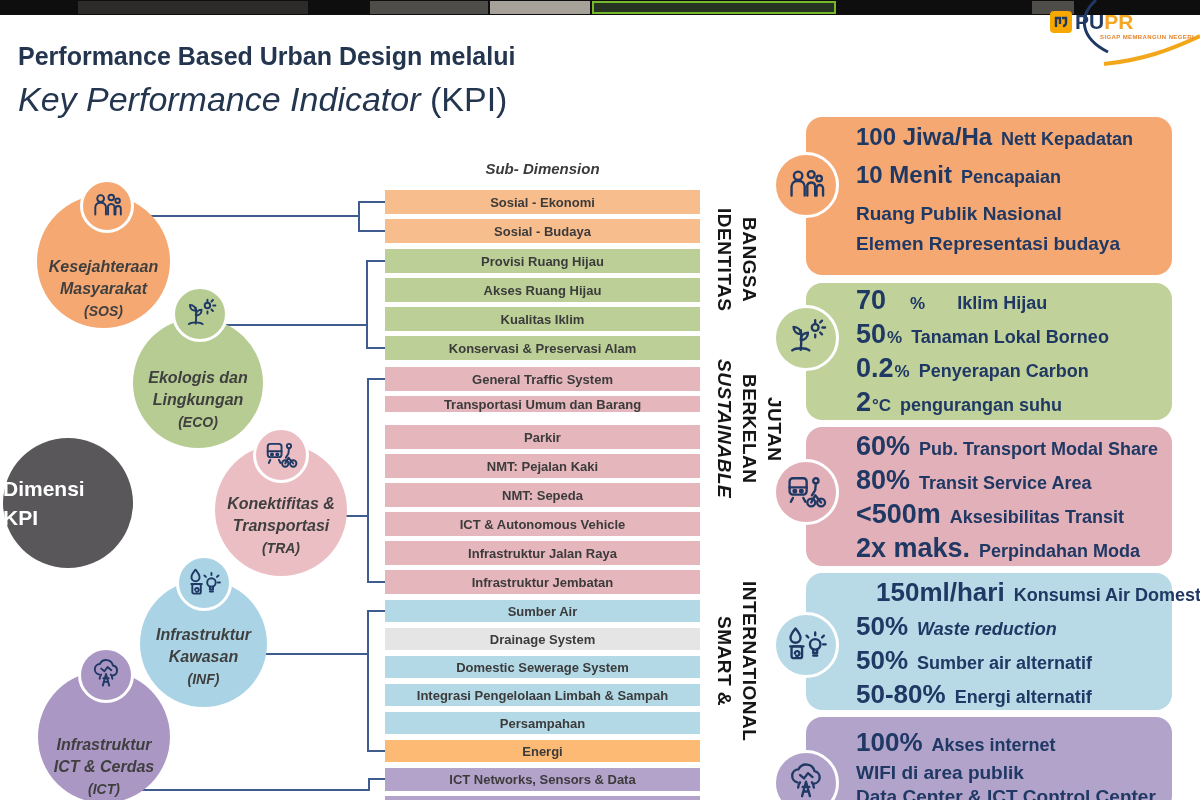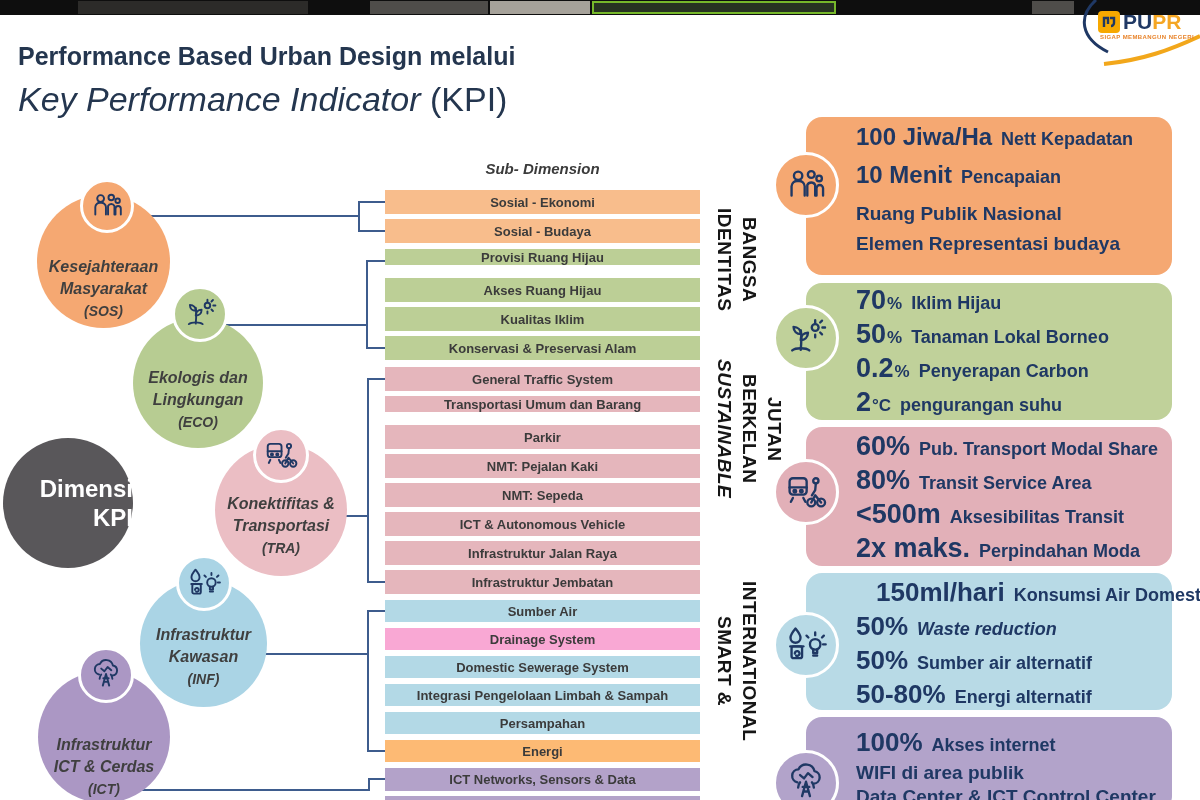--- a/index.html
+++ b/index.html
@@ -7,40 +7,40 @@
          font-family:"Liberation Sans",sans-serif;margin:0 auto;}
   .abs{position:absolute;}
   
   .video-strip{position:absolute;left:0;top:0;width:1200px;height:15px;background:#0e0e0e;}
   .vthumb{position:absolute;top:1px;height:13px;box-sizing:border-box;}
   
   .title1{position:absolute;left:18px;top:42px;font-size:25px;font-weight:bold;color:#24364f;}
   .title2{position:absolute;left:18px;top:80px;font-size:34px;color:#24364f;}
   .title2 .it{font-style:italic;}
   
-  .logo-pupr{position:absolute;left:1098px;top:11px;display:flex;align-items:flex-start;}
+  .logo-pupr{position:absolute;left:1050px;top:11px;display:flex;align-items:flex-start;}
   .logo-sq{width:22px;height:22px;border-radius:4px;background:#f7a800;position:relative;}
   .logo-sq svg{position:absolute;left:2px;top:2px;}
   .logo-word{font-size:21px;font-weight:bold;letter-spacing:0;margin-left:3px;line-height:22px;}
   .logo-pu{color:#1f3864;} .logo-pr{color:#f5a623;}
   .logo-tag{position:absolute;left:1100px;top:34px;font-size:6px;font-weight:bold;color:#e8832a;letter-spacing:.4px;}
   
   .bar{position:absolute;left:385px;width:315px;display:flex;align-items:center;justify-content:center;
        font-weight:bold;font-size:13px;color:#3b3b3b;white-space:nowrap;}
   .subdim-header{position:absolute;left:385px;top:160px;width:315px;text-align:center;
        font-size:15px;font-weight:bold;font-style:italic;color:#3b3b3b;}
   
   .circle{position:absolute;border-radius:50%;z-index:2;}
   .badge{position:absolute;border-radius:50%;border:3px solid #fff;box-sizing:border-box;
          display:flex;align-items:center;justify-content:center;z-index:3;}
   .circle-label{position:absolute;width:160px;text-align:center;font-style:italic;font-weight:bold;
          color:#3f3f3f;font-size:16px;line-height:22px;z-index:4;}
   .circle-label .code{font-size:14px;}
-  .hub-label{position:absolute;width:130px;text-align:right;color:#ffffff;font-weight:bold;
-         font-size:24px;line-height:29px;z-index:4;}
+  .hub-label{position:absolute;width:130px;text-align:left;color:#ffffff;font-weight:bold;
+         font-size:21px;line-height:29px;z-index:4;}
   .line{position:absolute;background:#3e5c8d;z-index:1;}
   
   .vlabel{position:absolute;writing-mode:vertical-lr;text-align:center;font-weight:bold;
           font-size:19px;line-height:25px;color:#161616;letter-spacing:.5px;z-index:2;}
   .vlabel .it{font-style:italic;}
   
   .kpi-box{position:absolute;left:806px;width:366px;border-radius:16px;box-sizing:border-box;
            padding-left:50px;color:#1f3864;z-index:2;}
   .kv-line{display:flex;align-items:baseline;white-space:nowrap;}
   .kpi-value{font-weight:bold;font-size:27px;}
@@ -190,34 +190,34 @@
       </div>
       <div class="circle" style="left: 3px; top: 438px; width: 130px; height: 130px; background: rgb(89, 87, 90);"></div>
       <div class="hub-label" style="left: 3px; top: 474px;">
         <div>Dimensi</div>
         <div>KPI</div>
       </div>
     </div>
   <div id="bars">
       <div class="bar" style="top: 190px; height: 24px; background: rgb(248, 189, 140);">Sosial - Ekonomi</div>
       <div class="bar" style="top: 219px; height: 24px; background: rgb(248, 189, 140);">Sosial - Budaya</div>
-      <div class="bar" style="top: 249px; height: 16px; background: rgb(188, 207, 150);">Provisi Ruang Hijau</div>
+      <div class="bar" style="top: 249px; height: 24px; background: rgb(188, 207, 150);">Provisi Ruang Hijau</div>
       <div class="bar" style="top: 278px; height: 24px; background: rgb(188, 207, 150);">Akses Ruang Hijau</div>
       <div class="bar" style="top: 307px; height: 24px; background: rgb(188, 207, 150);">Kualitas Iklim</div>
       <div class="bar" style="top: 336px; height: 24px; background: rgb(188, 207, 150);">Konservasi &amp; Preservasi Alam</div>
       <div class="bar" style="top: 367px; height: 24px; background: rgb(229, 182, 188);">General Traffic System</div>
       <div class="bar" style="top: 396px; height: 16px; background: rgb(229, 182, 188);">Transportasi Umum dan Barang</div>
       <div class="bar" style="top: 425px; height: 24px; background: rgb(229, 182, 188);">Parkir</div>
       <div class="bar" style="top: 454px; height: 24px; background: rgb(229, 182, 188);">NMT: Pejalan Kaki</div>
       <div class="bar" style="top: 483px; height: 24px; background: rgb(229, 182, 188);">NMT: Sepeda</div>
       <div class="bar" style="top: 512px; height: 24px; background: rgb(229, 182, 188);">ICT &amp; Autonomous Vehicle</div>
       <div class="bar" style="top: 541px; height: 24px; background: rgb(229, 182, 188);">Infrastruktur Jalan Raya</div>
       <div class="bar" style="top: 570px; height: 24px; background: rgb(229, 182, 188);">Infrastruktur Jembatan</div>
       <div class="bar" style="top: 600px; height: 22px; background: rgb(179, 217, 230);">Sumber Air</div>
-      <div class="bar" style="top: 628px; height: 22px; background: #f9a8d4;">Drainage System</div>
+      <div class="bar" style="top: 628px; height: 22px; background: #e5e5e5;">Drainage System</div>
       <div class="bar" style="top: 656px; height: 22px; background: rgb(179, 217, 230);">Domestic Sewerage System</div>
       <div class="bar" style="top: 684px; height: 22px; background: rgb(179, 217, 230);">Integrasi Pengelolaan Limbah &amp; Sampah</div>
       <div class="bar" style="top: 712px; height: 22px; background: rgb(179, 217, 230);">Persampahan</div>
       <div class="bar" style="top: 740px; height: 22px; background: #fdba74;">Energi</div>
       <div class="bar" style="top: 768px; height: 23px; background: rgb(179, 162, 201);">ICT Networks, Sensors &amp; Data</div>
       <div class="bar" style="top: 796px; height: 6px; background: rgb(179, 162, 201);"></div>
     </div>
   <div id="vlabels">
       <div class="vlabel" style="left: 712px; top: 190px; height: 140px;">
         <div>IDENTITAS</div>
@@ -249,21 +249,21 @@
         <svg class="icon" width="42" height="42" viewBox="0 0 32 32" fill="none" stroke="#1f3864" stroke-width="1.8" stroke-linecap="round" stroke-linejoin="round">
           <circle cx="10" cy="9" r="3.2"></circle>
           <path d="M5 24v-7a4.2 4.2 0 0 1 5-4 4.2 4.2 0 0 1 5 4v7"></path>
           <circle cx="20" cy="8" r="2.6"></circle>
           <path d="M17 24v-8a3.3 3.3 0 0 1 6 0v8"></path>
           <circle cx="26" cy="11" r="2.1"></circle>
           <path d="M24 24v-5.5a2.5 2.5 0 0 1 5 0V24"></path>
         </svg>
       </div>
       <div class="kpi-box" style="top: 283px; height: 137px; background: rgb(192, 209, 154); padding-top: 2px;">
-        <div class="kv-line" style="height: 34px;">
+        <div class="kv-line" style="height: 34px; gap: 23px;">
           <span class="kpi-value" style="font-size: 27px;">70</span>
           <span class="kpi-suffix">%</span>
           <span class="kpi-label">Iklim Hijau</span>
         </div>
         <div class="kv-line" style="height: 34px;">
           <span class="kpi-value" style="font-size: 27px;">50</span>
           <span class="kpi-suffix">%</span>
           <span class="kpi-label">Tanaman Lokal Borneo</span>
         </div>
         <div class="kv-line" style="height: 34px;">

